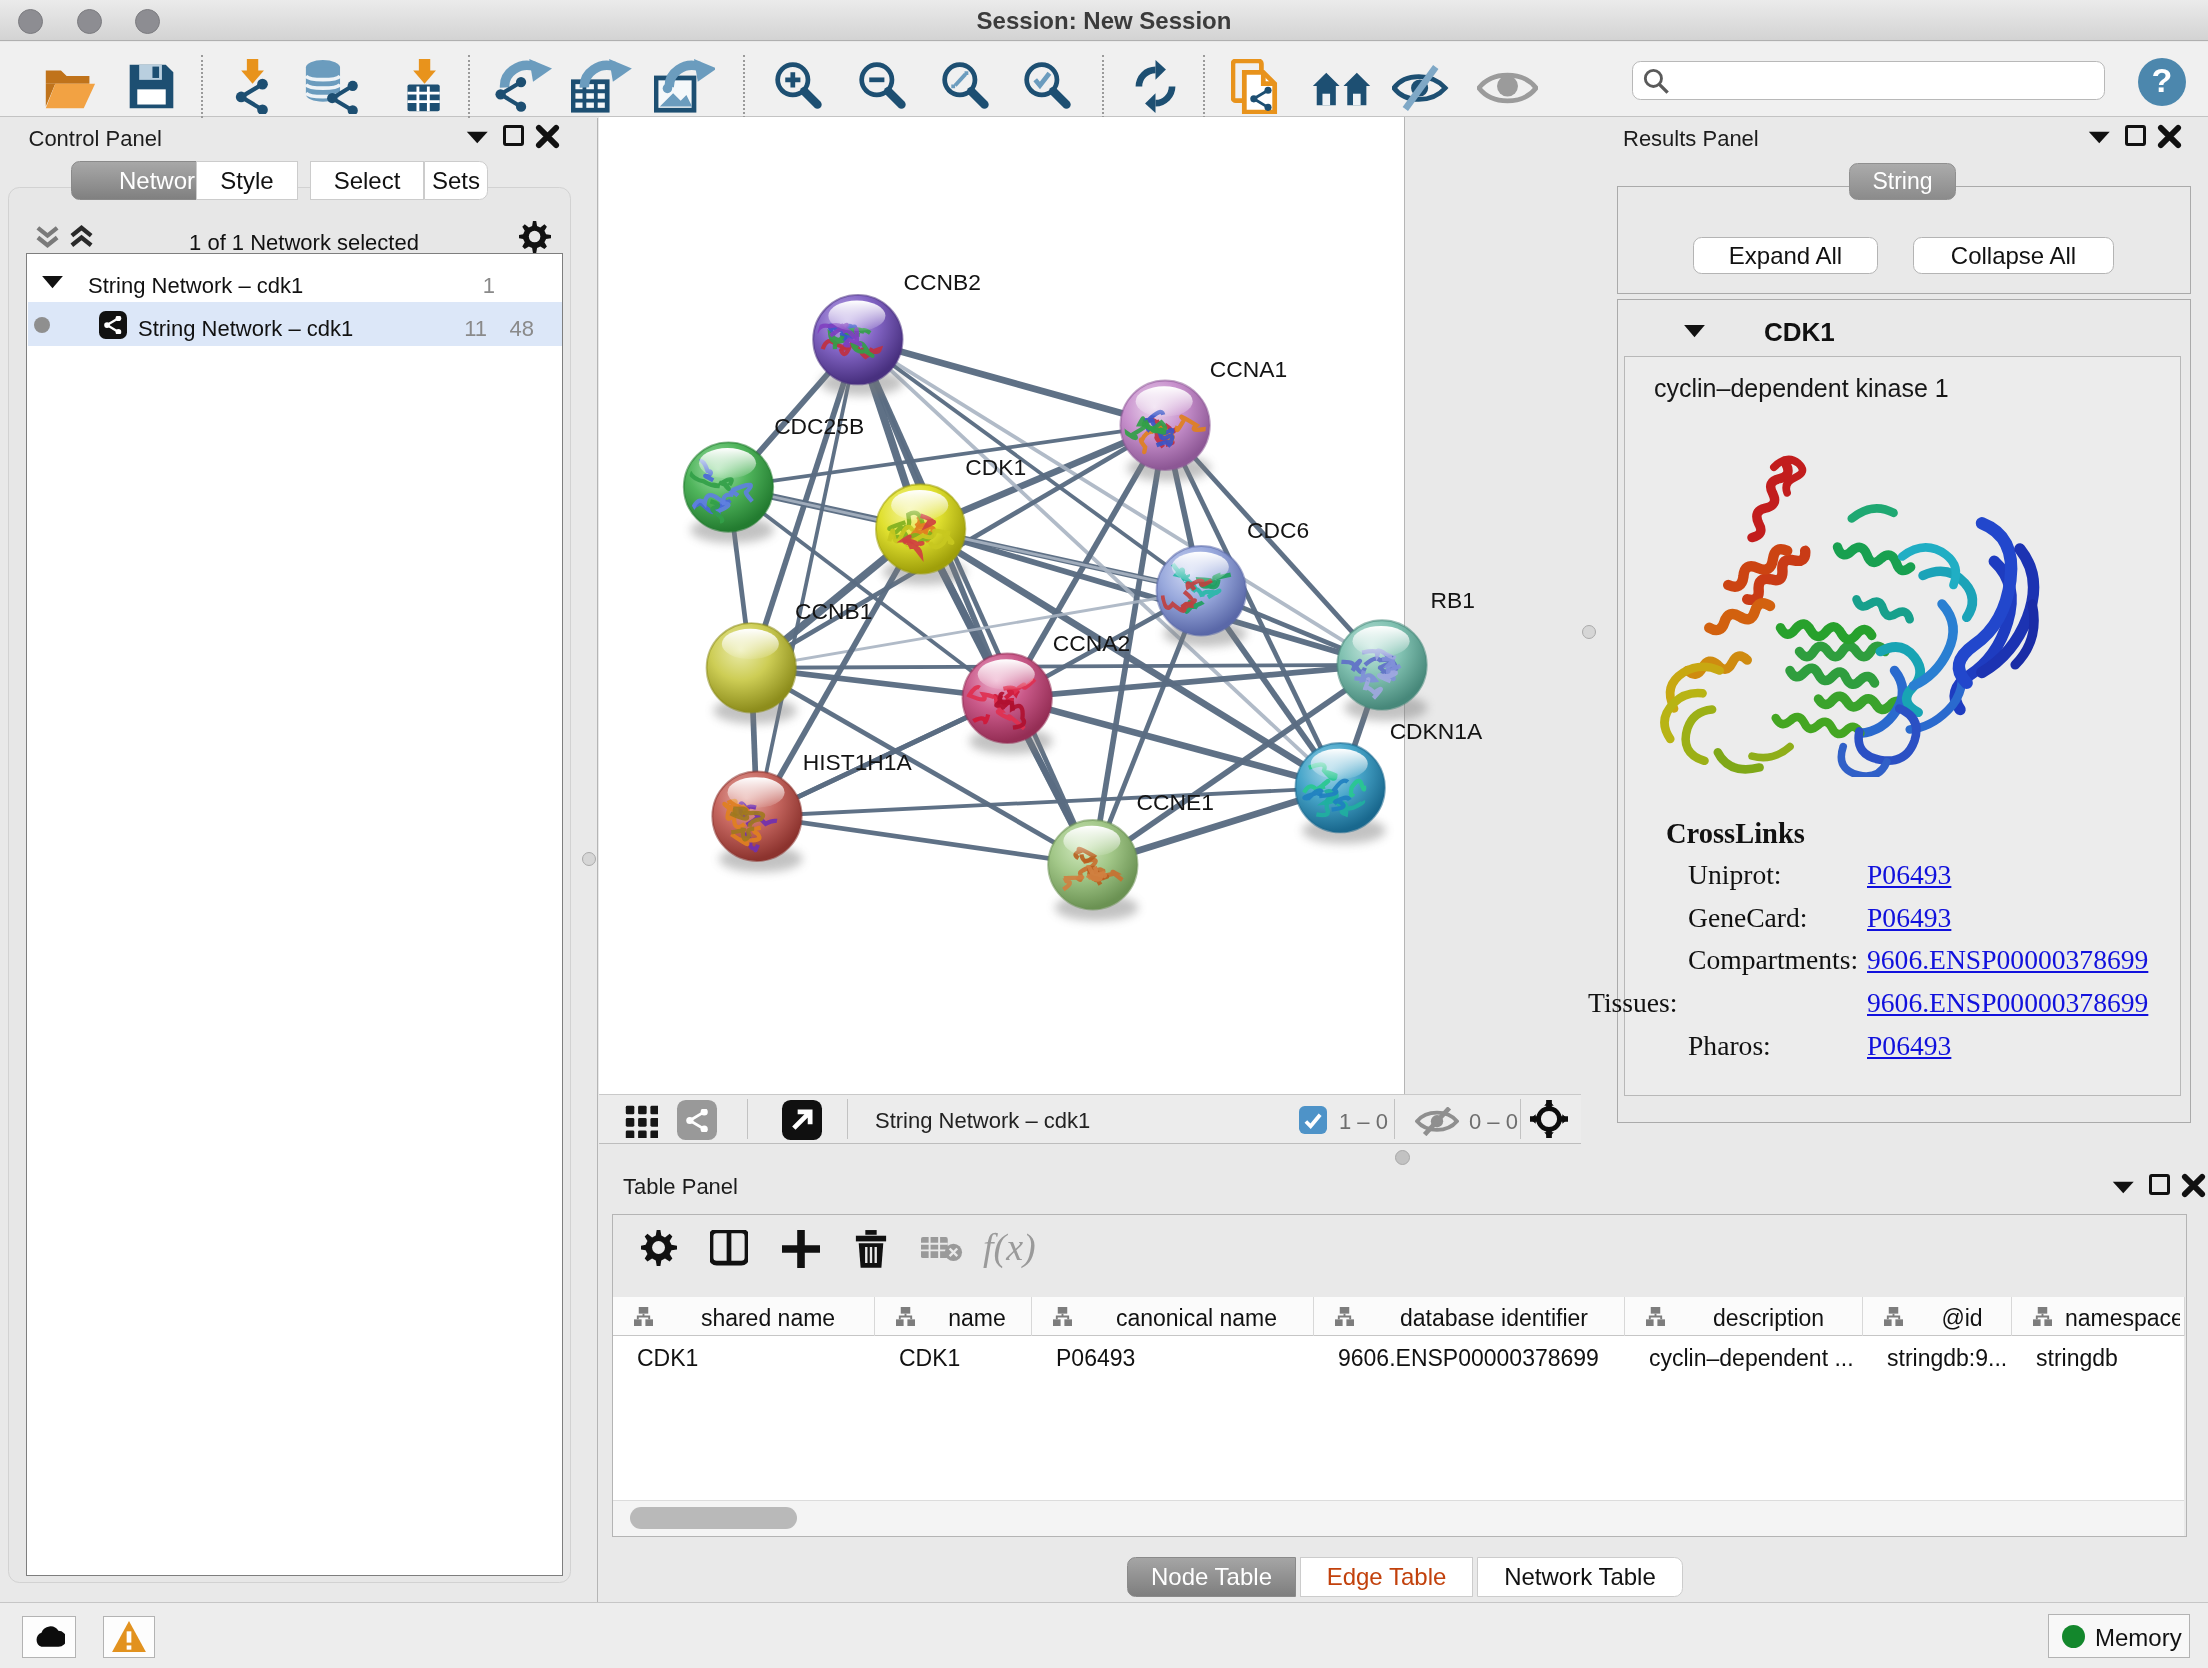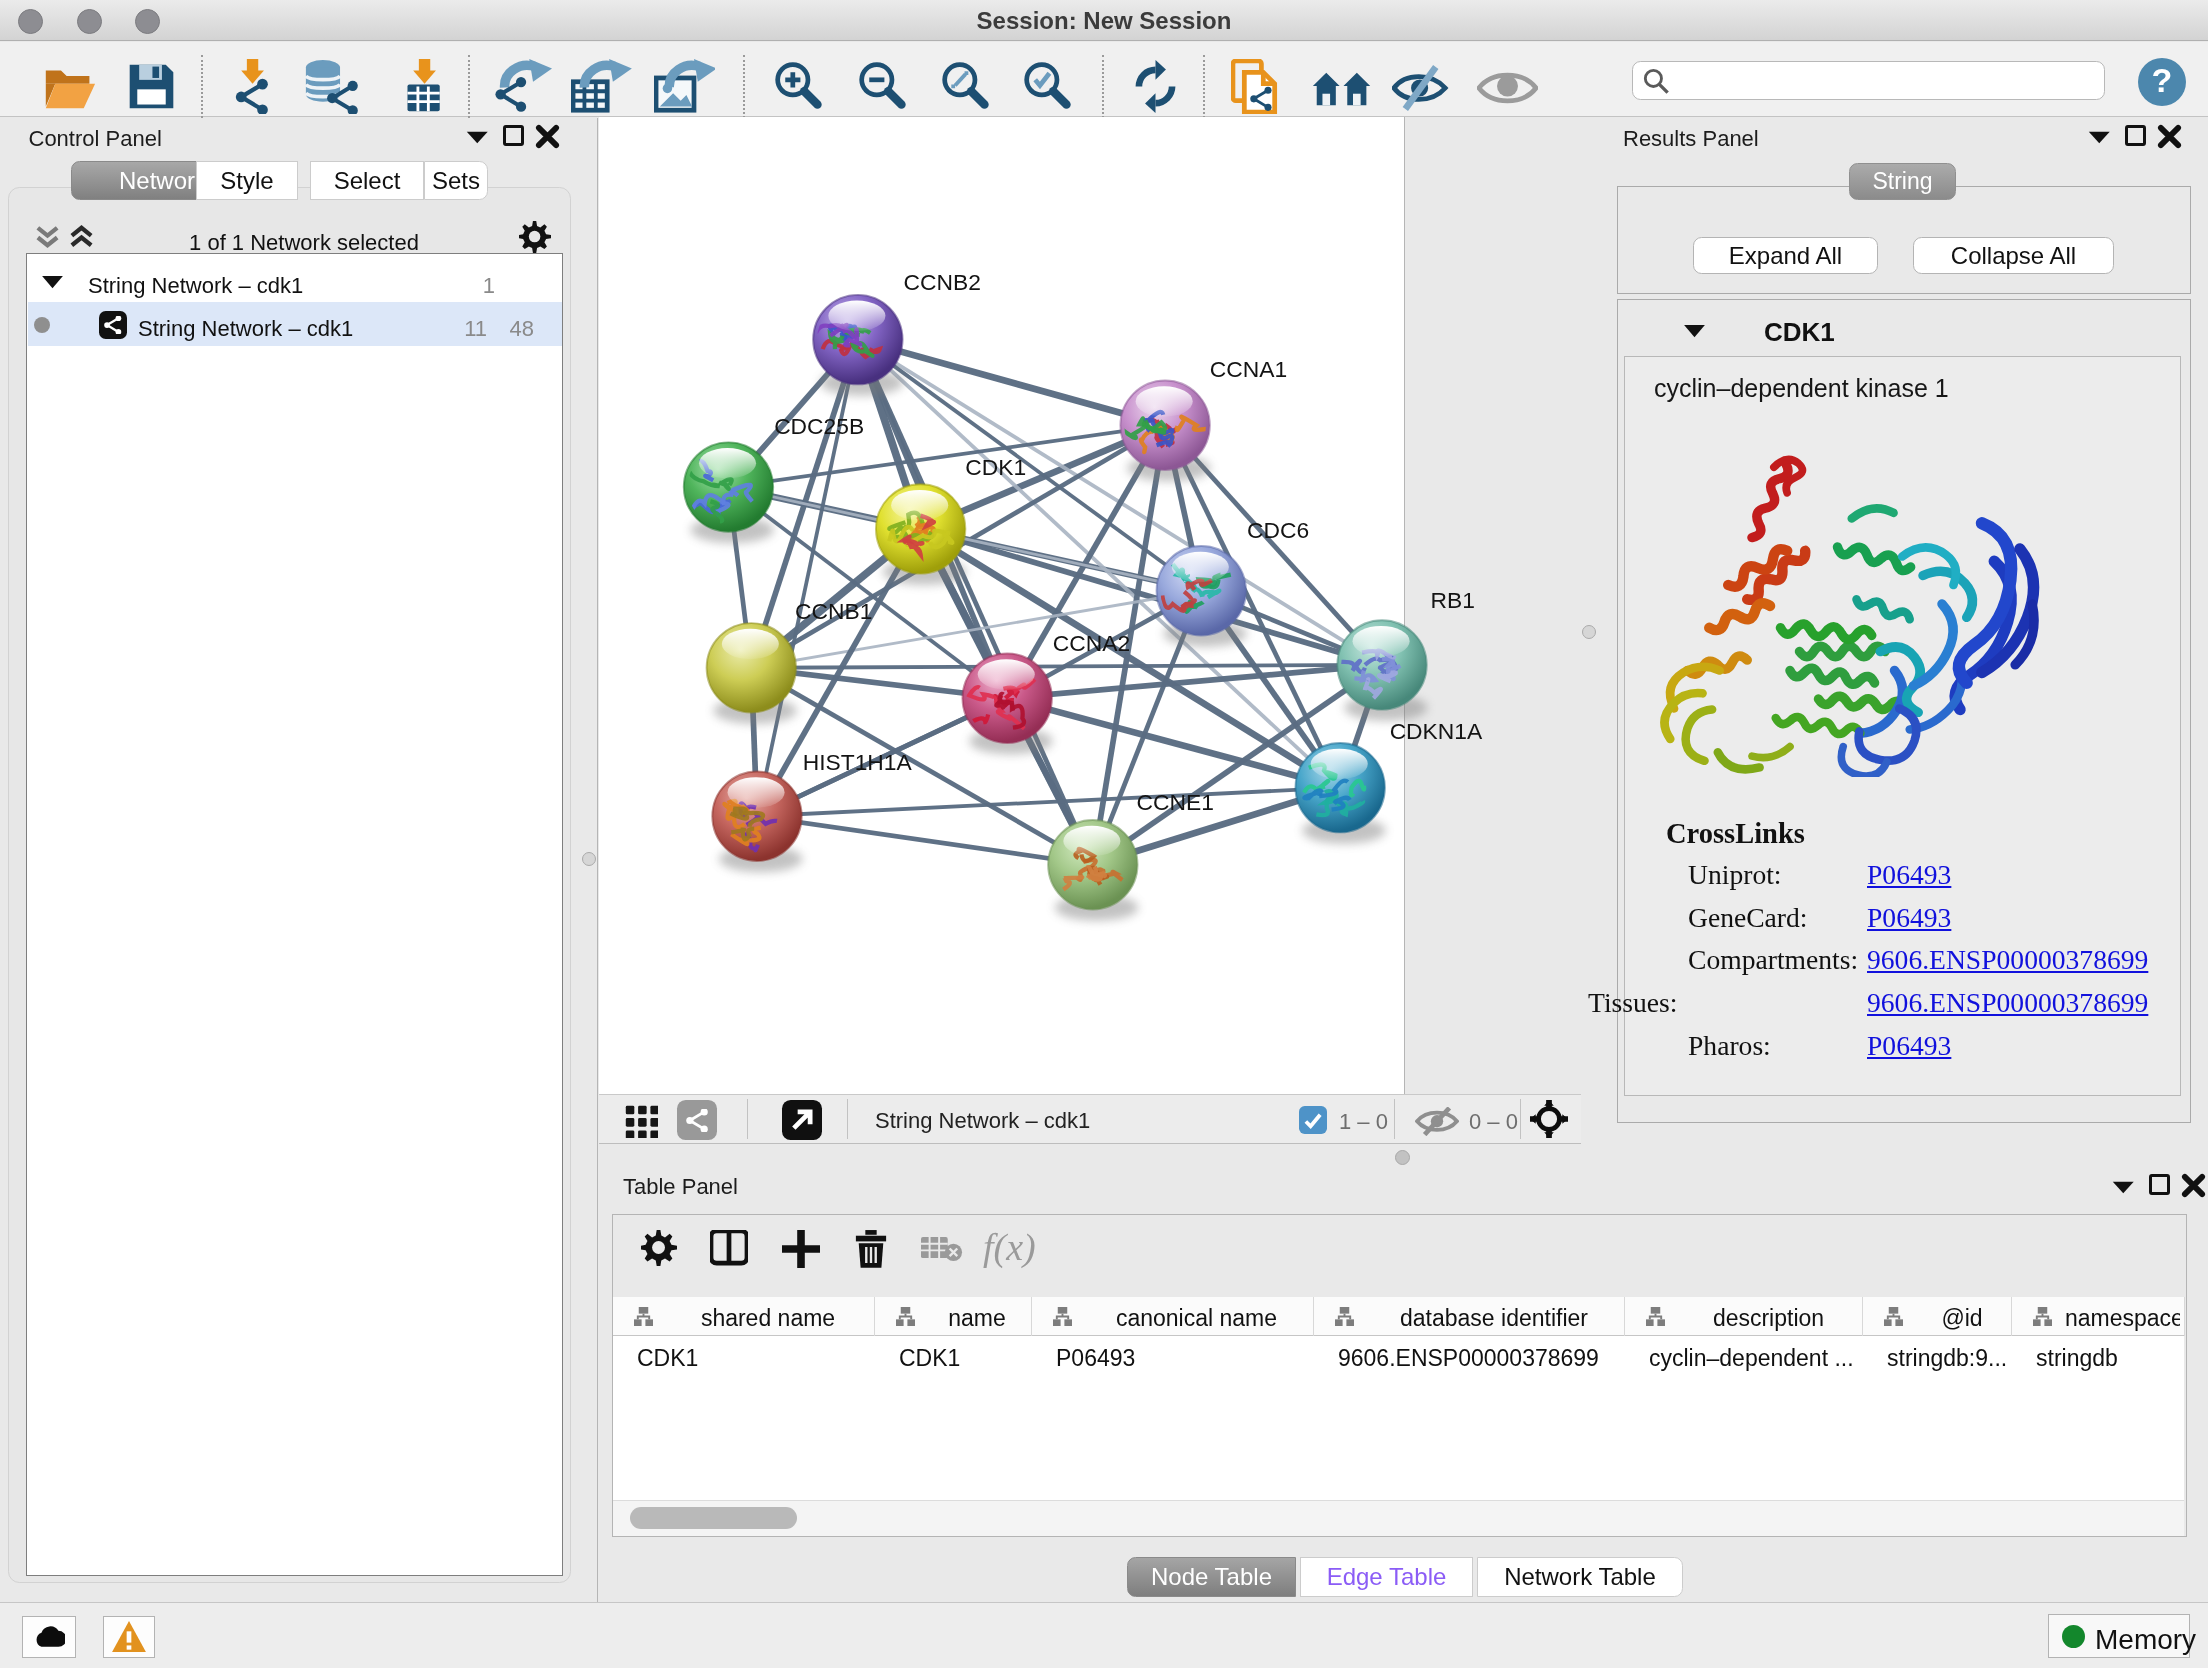--- a/index.html
+++ b/index.html
@@ -766,28 +766,28 @@
 <div class="abs" style="left:637px;top:1345px;font-size:23px;color:#111;white-space:nowrap">CDK1</div>
 <div class="abs" style="left:899px;top:1345px;font-size:23px;color:#111;white-space:nowrap">CDK1</div>
 <div class="abs" style="left:1056px;top:1345px;font-size:23px;color:#111;white-space:nowrap">P06493</div>
 <div class="abs" style="left:1338px;top:1345px;font-size:23px;color:#111;white-space:nowrap">9606.ENSP00000378699</div>
 <div class="abs" style="left:1649px;top:1345px;font-size:23px;color:#111;white-space:nowrap">cyclin–dependent ...</div>
 <div class="abs" style="left:1887px;top:1345px;font-size:23px;color:#111;white-space:nowrap">stringdb:9...</div>
 <div class="abs" style="left:2036px;top:1345px;font-size:23px;color:#111;white-space:nowrap">stringdb</div>
 <div class="abs" style="left:613px;top:1500px;width:1571px;height:36px;background:#f4f4f4;border-top:1px solid #dcdcdc"></div>
 <div class="abs" style="left:630px;top:1507px;width:167px;height:22px;background:#b9b9b9;border-radius:11.4px"></div>
 <div class="abs" style="left:1127px;top:1557px;width:169px;height:40px;background:linear-gradient(#a5a5a5,#7e7e7e);color:#fff;border:1px solid #8a8a8a;border-radius:8.6px 0 0 8.6px;font-size:24px;text-align:center;line-height:38px">Node Table</div>
-<div class="abs" style="left:1300px;top:1557px;width:173px;height:40px;background:#ffffff;color:#8b5cf6;border:1px solid #cccccc;font-size:24px;text-align:center;line-height:38px">Edge Table</div>
+<div class="abs" style="left:1300px;top:1557px;width:173px;height:40px;background:#ffffff;color:#c2410c;border:1px solid #cccccc;font-size:24px;text-align:center;line-height:38px">Edge Table</div>
 <div class="abs" style="left:1477px;top:1557px;width:206px;height:40px;background:#ffffff;color:#111;border:1px solid #cccccc;border-radius:0 8.6px 8.6px 0;font-size:24px;text-align:center;line-height:38px">Network Table</div>
 <div class="abs" style="left:0;top:1602px;width:2208px;height:67px;background:#ededed;border-top:1px solid #c6c6c6"></div>
 <div class="abs" style="left:22px;top:1616px;width:54px;height:42px;background:#fdfdfd;border:1.9px solid #b3b3b3"></div>
 <svg style="position:absolute;left:33px;top:1624px" width="32" height="25" viewBox="0 0 34 26">
     <path d="M9 24 A 8 8 0 0 1 9 9 A 10 10 0 0 1 27 7 A 7 7 0 0 1 27 24 Z" fill="#0c0c0c"></path>
   </svg>
 <div class="abs" style="left:103px;top:1616px;width:52px;height:42px;background:#fdfdfd;border:1.9px solid #b3b3b3"></div>
 <svg style="position:absolute;left:112px;top:1621px" width="34" height="31" viewBox="0 0 36 33">
     <path d="M18 0 L36 33 L0 33 Z" fill="#e2921f"></path>
     <rect x="15.5" y="11" width="5" height="12" fill="#fff"></rect>
     <rect x="15.5" y="26" width="5" height="4.5" fill="#fff"></rect>
   </svg>
 <div class="abs" style="left:2048px;top:1614px;width:142px;height:44px;background:#f8f8f8;border:1.9px solid #b3b3b3"></div>
 <div class="abs" style="left:2062px;top:1625px;width:23px;height:23px;border-radius:50%;background:#13872c"></div>
-<div class="abs" style="left:2095px;top:1624px;font-size:28px;color:#111">Memory</div>
+<div class="abs" style="left:2095px;top:1624px;font-size:24px;color:#111">Memory</div>
 
 </body></html>

